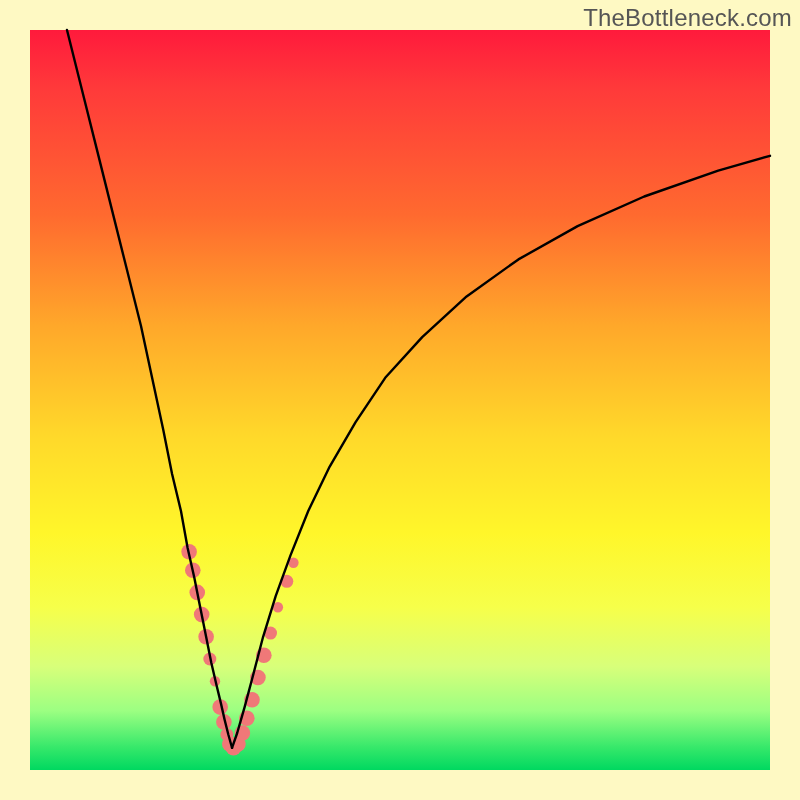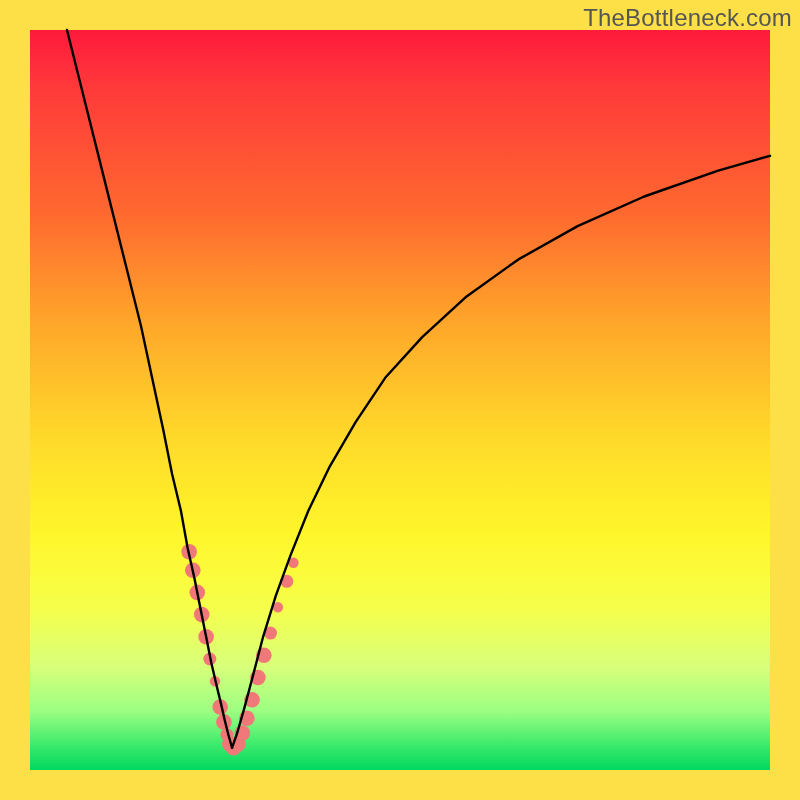--- a/index.html
+++ b/index.html
@@ -7,21 +7,21 @@
     padding: 0;
     width: 800px;
     height: 800px;
     overflow: hidden;
     background: #000;
     font-family: Arial, Helvetica, sans-serif;
   }
   .frame {
     position: absolute;
     inset: 0;
-    background: #fde047;
+    background: #fef9c3;
   }
   .plot-area {
     position: absolute;
     left: 30px;
     top: 30px;
     width: 740px;
     height: 740px;
     
     background: linear-gradient(to bottom,
       #ff1a3c 0%,

